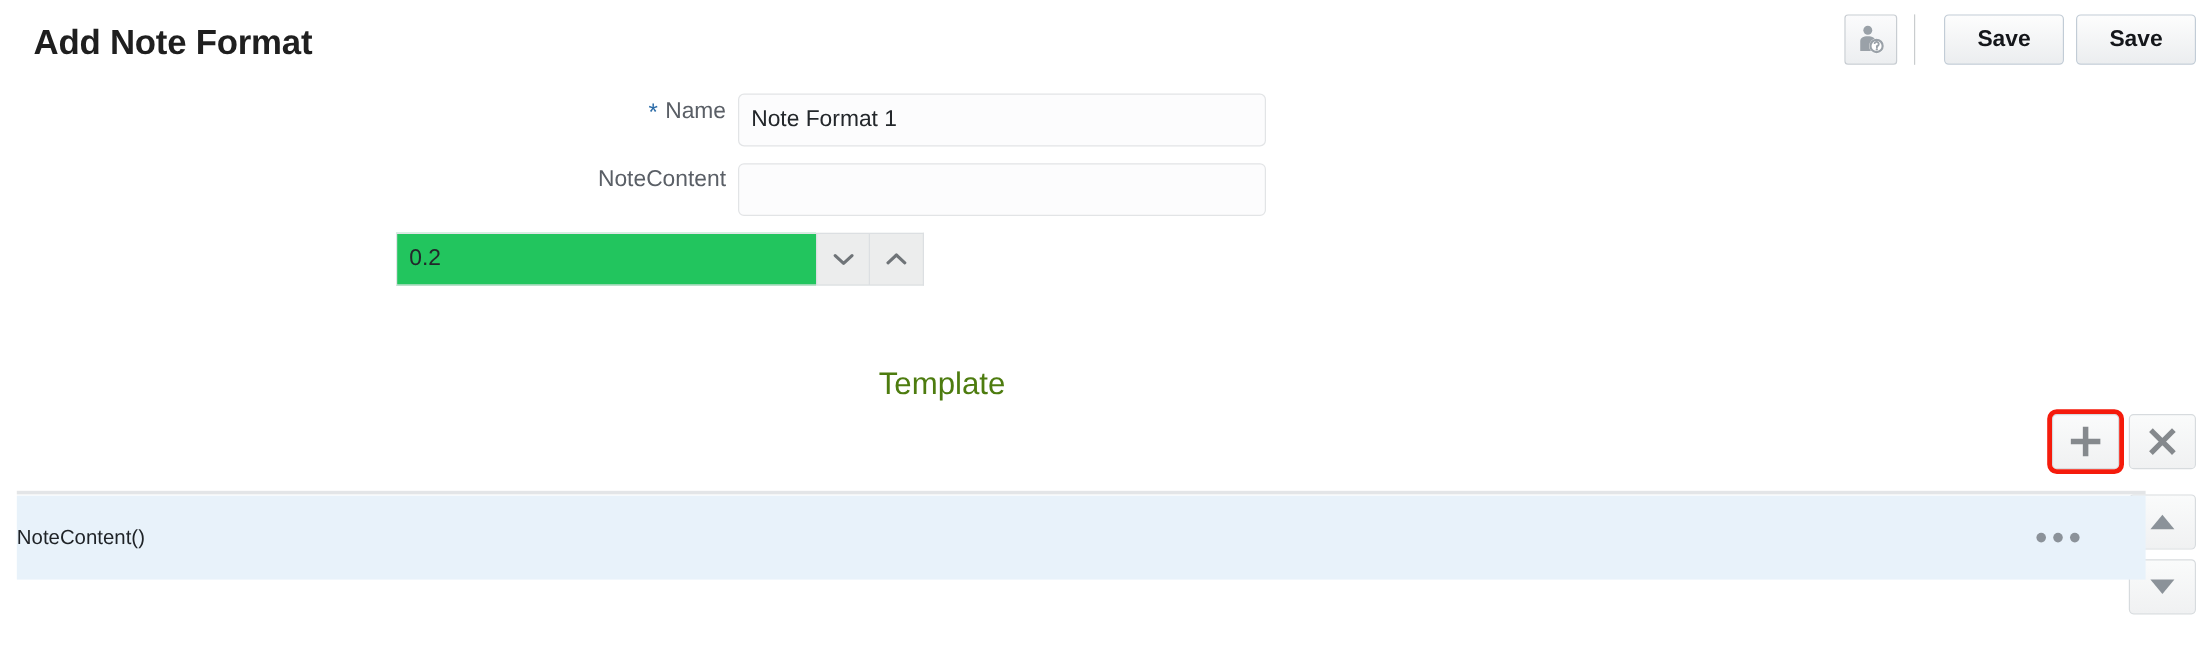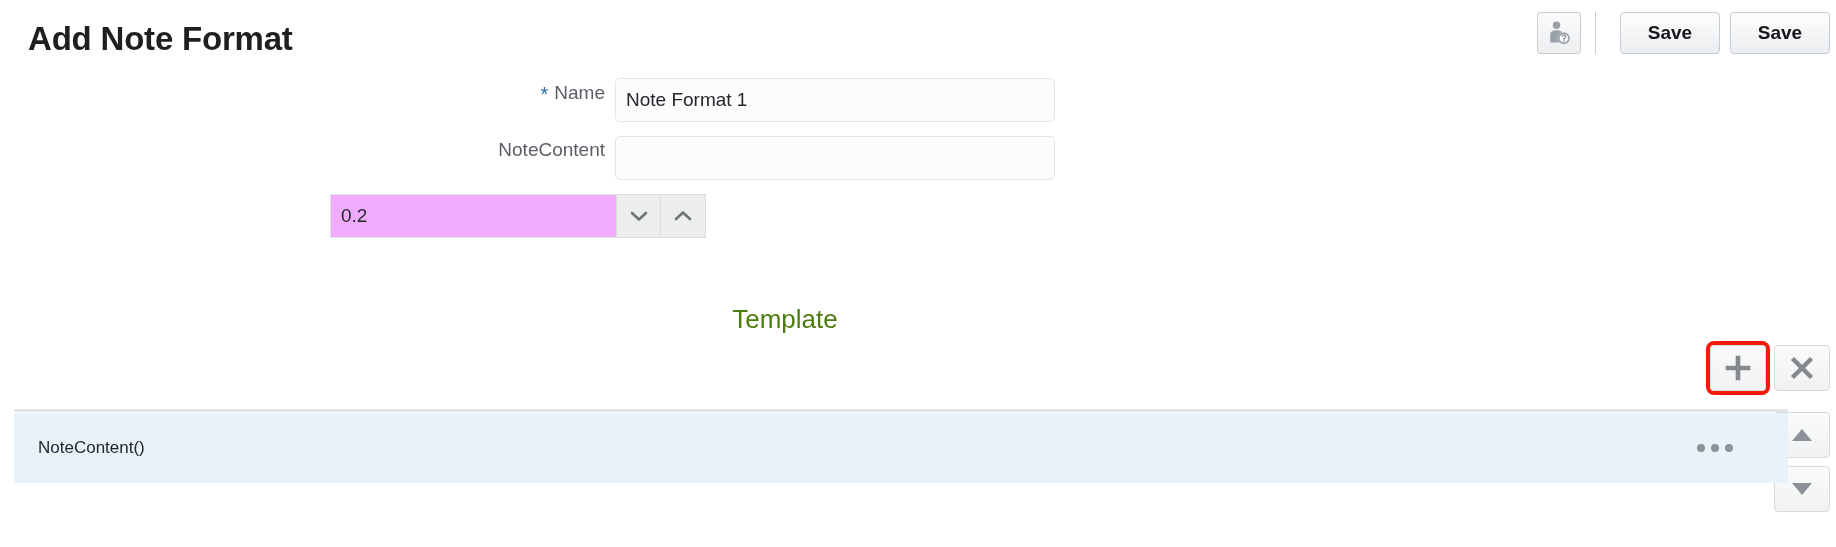--- a/index.html
+++ b/index.html
@@ -14,21 +14,21 @@
     font-family: "Liberation Sans", sans-serif;
     color: #333333;
     overflow: hidden;
   }
 
   
   #page-title {
     position: absolute;
     left: 28px;
     top: 20px;
-    font-size: 33px;
+    font-size: 29px;
     font-weight: bold;
     color: #1f1f1f;
     letter-spacing: -0.2px;
     white-space: nowrap;
   }
 
   #header-actions {
     position: absolute;
     right: 6px;
     top: 12px;
@@ -110,26 +110,26 @@
     padding: 0 10px;
     outline: none;
     border-radius: 5px;
   }
   .spin-wrap {
     display: flex;
     align-items: stretch;
     height: 44px;
   }
   .spin-input {
-    width: 286px;
+    width: 350px;
     height: 44px;
     box-sizing: border-box;
     border: 1px solid #e2e4e6;
     border-right: none;
-    background: #f0abfc;
+    background: #22c55e;
     font-family: "Liberation Sans", sans-serif;
     font-size: 19px;
     color: #23272b;
     padding: 0 10px;
     outline: none;
   }
   .spin-btn {
     width: 45px;
     height: 44px;
     box-sizing: border-box;
@@ -200,21 +200,20 @@
     top: 413px;
     width: 1774px;
     height: 70px;
     background: #e8f2fa;
     display: flex;
     align-items: center;
     box-sizing: border-box;
     cursor: pointer;
   }
   #row-label {
-    padding-left: 24px;
     font-size: 17px;
     color: #1f2327;
   }
   #row-menu {
     margin-left: auto;
     margin-right: 55px;
     display: flex;
     gap: 6px;
     cursor: pointer;
   }

